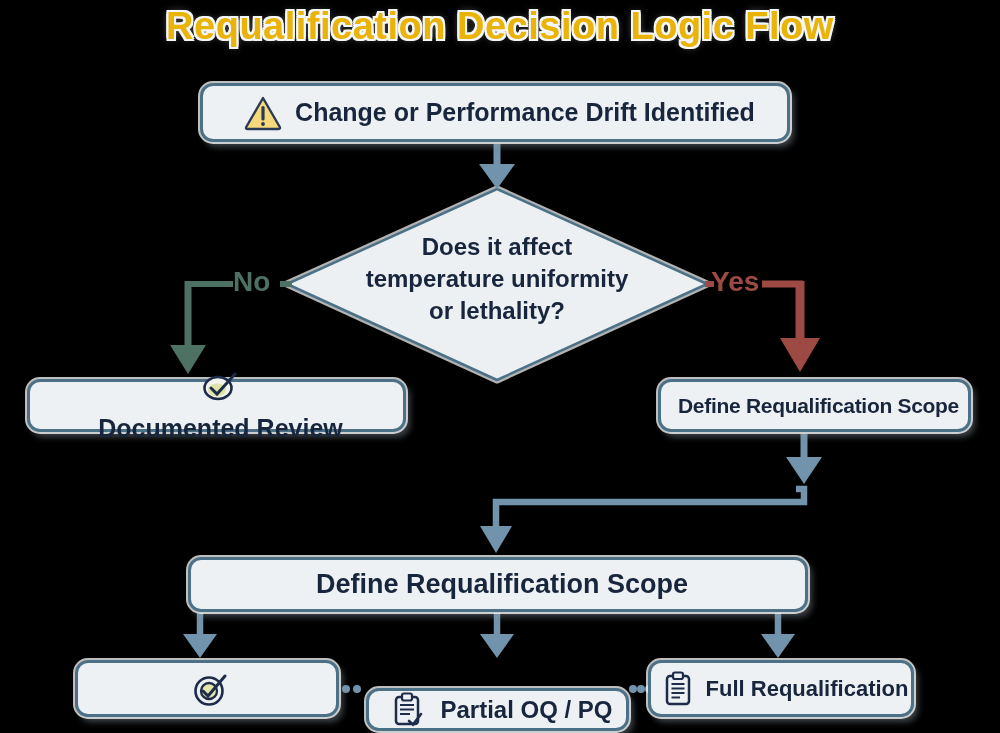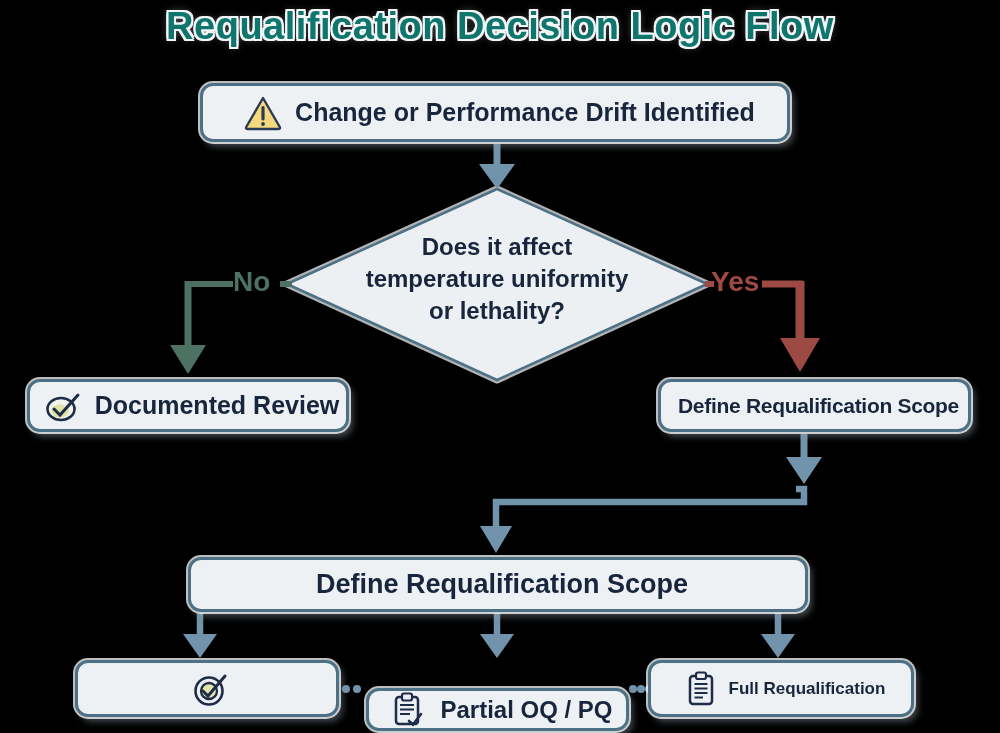--- a/index.html
+++ b/index.html
@@ -1,19 +1,19 @@
 <!DOCTYPE html>
 <html><head>
 <meta charset="utf-8">
 <style>
   html,body{margin:0;padding:0;background:#000;}
   .stage{position:relative;width:1000px;height:733px;background:#000;overflow:hidden;
          font-family:"Liberation Sans",sans-serif;color:#17263c;}
   .title{position:absolute;left:0;right:0;top:5px;text-align:center;
-         font-size:38px;font-weight:800;letter-spacing:.5px;color:#0f766e;
+         font-size:38px;font-weight:800;letter-spacing:.5px;color:#eab308;
          text-shadow:-2px -2px 0 #f4f6f8,2px -2px 0 #f4f6f8,-2px 2px 0 #f4f6f8,2px 2px 0 #f4f6f8,
                      -2px 0 0 #f4f6f8,2px 0 0 #f4f6f8,0 -2px 0 #f4f6f8,0 2px 0 #f4f6f8,
                      0 0 9px rgba(200,205,215,.55);}
   svg.wires{position:absolute;left:0;top:0;}
   .node{position:absolute;display:flex;align-items:center;justify-content:center;gap:12px;
         background:#eef1f4;border:3px solid #4c7186;border-radius:13px;
         box-shadow:0 0 0 2px rgba(255,255,255,.75),4px 5px 6px rgba(140,152,164,.45);
         font-weight:700;box-sizing:border-box;padding-left:8px;}
   .node .lbl{white-space:nowrap;}
   .decision-text{position:absolute;left:337px;top:231px;width:320px;text-align:center;
@@ -90,21 +90,21 @@
     </svg>
     <span class="lbl">Change or Performance Drift Identified</span>
   </div>
 
   <div class="decision-text">
     <div>Does it affect</div>
     <div>temperature uniformity</div>
     <div>or lethality?</div>
   </div>
 
-  <div class="node" style="left:27px;top:379px;width:322px;height:53px;font-size:25px;">
+  <div class="node" style="left:27px;top:379px;width:379px;height:53px;font-size:25px;flex-direction:column;">
     <svg class="icon" width="38" height="34" viewBox="0 0 38 34">
       <ellipse cx="16" cy="20" rx="13.5" ry="11" fill="#f2f3ea" stroke="#1d2c49" stroke-width="2.6"></ellipse>
       <ellipse cx="15" cy="22" rx="9" ry="6.5" fill="#dfe3a8"></ellipse>
       <path d="M9 20 L15 26 L33 6" fill="none" stroke="#1d2c49" stroke-width="3" stroke-linecap="round"></path>
     </svg>
     <span class="lbl">Documented Review</span>
   </div>
 
   <div class="node" style="left:658px;top:379px;width:313px;height:53px;font-size:21px;letter-spacing:-0.3px;">
     <span class="lbl">Define Requalification Scope</span>
@@ -127,21 +127,21 @@
       <rect x="6" y="6" width="22" height="27" rx="3" fill="#eef1f4" stroke="#1d2c49" stroke-width="2.5"></rect>
       <rect x="12" y="2.5" width="10" height="7" rx="2" fill="#eef1f4" stroke="#1d2c49" stroke-width="2.2"></rect>
       <line x1="10" y1="14" x2="24" y2="14" stroke="#1d2c49" stroke-width="2"></line>
       <line x1="10" y1="18.5" x2="24" y2="18.5" stroke="#1d2c49" stroke-width="2"></line>
       <line x1="10" y1="23" x2="20" y2="23" stroke="#1d2c49" stroke-width="2"></line>
       <path d="M19 30 L23 33.5 L31 23" fill="none" stroke="#1d2c49" stroke-width="2.6" stroke-linecap="round"></path>
     </svg>
     <span class="lbl">Partial OQ / PQ</span>
   </div>
 
-  <div class="node" style="left:648px;top:660px;width:266px;height:57px;font-size:17px;">
+  <div class="node" style="left:648px;top:660px;width:266px;height:57px;font-size:22px;">
     <svg class="icon" width="32" height="38" viewBox="0 0 32 38">
       <rect x="5" y="6" width="22" height="28" rx="3" fill="#eef1f4" stroke="#1d2c49" stroke-width="2.5"></rect>
       <rect x="11" y="2.5" width="10" height="6.5" rx="2" fill="#eef1f4" stroke="#1d2c49" stroke-width="2.2"></rect>
       <line x1="9.5" y1="14" x2="22.5" y2="14" stroke="#1d2c49" stroke-width="2"></line>
       <line x1="9.5" y1="18.5" x2="22.5" y2="18.5" stroke="#1d2c49" stroke-width="2"></line>
       <line x1="9.5" y1="23" x2="22.5" y2="23" stroke="#1d2c49" stroke-width="2"></line>
       <line x1="9.5" y1="27.5" x2="18" y2="27.5" stroke="#1d2c49" stroke-width="2"></line>
     </svg>
     <span class="lbl">Full Requalification</span>
   </div>

